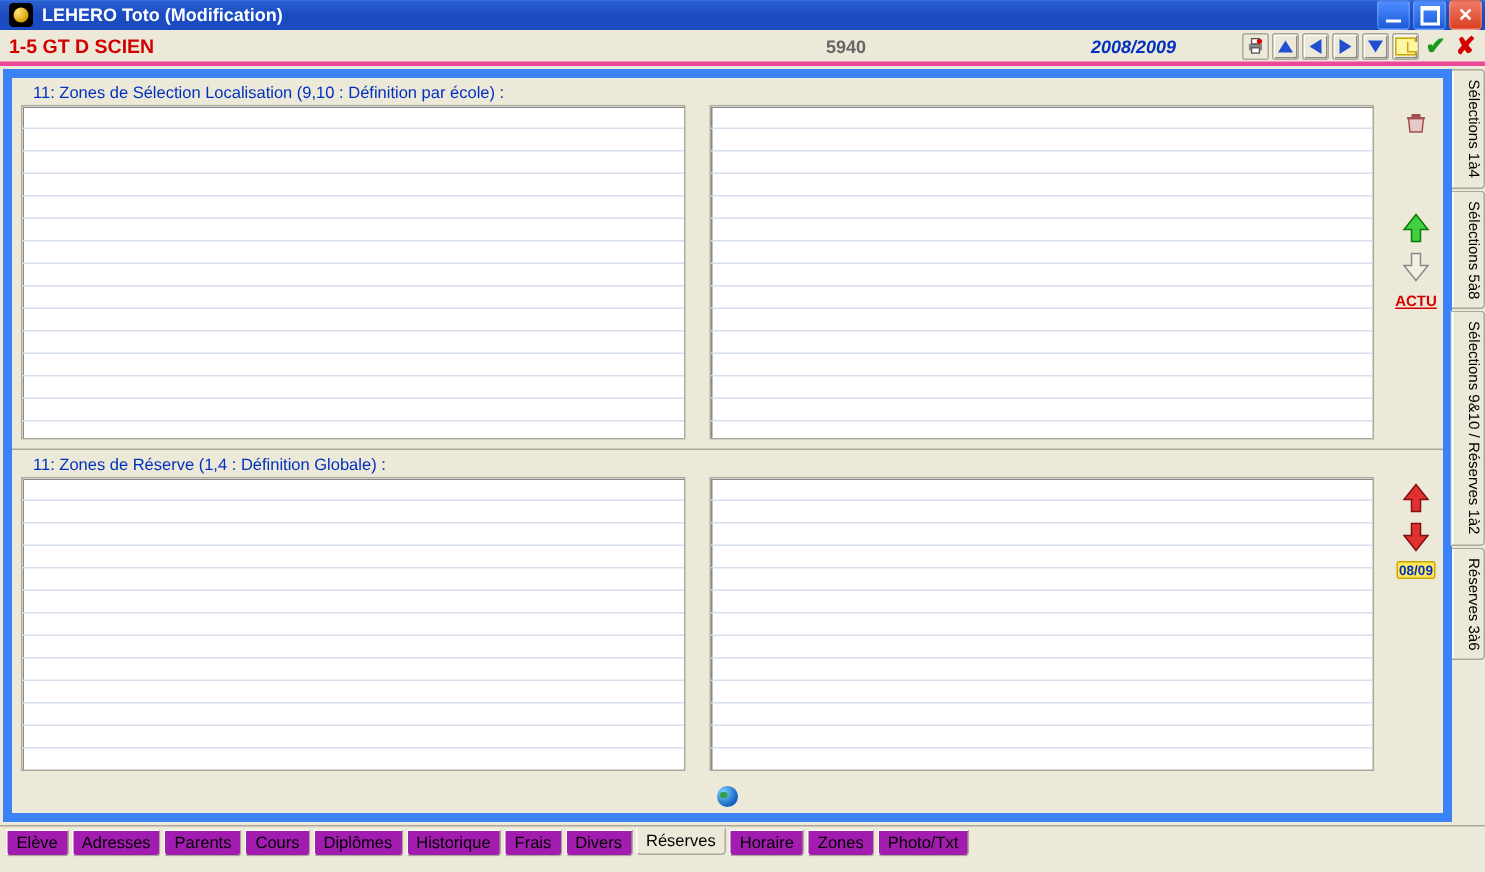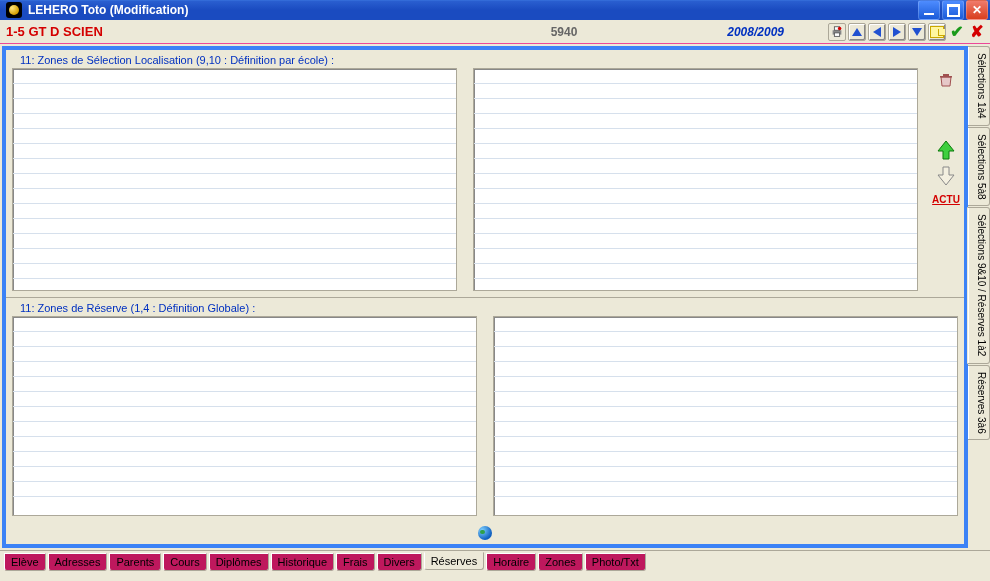--- a/index.html
+++ b/index.html
@@ -12,21 +12,21 @@
   .titlebar .title-text { flex: 1; }
   .winbtns { display: flex; gap: 2px; }
   .winbtn { width: 22px; height: 20px; border-radius: 3px; border: 1px solid #fff3; display:flex; align-items:center; justify-content:center; font-weight:bold; font-family: Arial; }
   .winbtn.min, .winbtn.max { background: linear-gradient(#4e8cff,#1a5bd8); color:#fff; }
   .winbtn.close { background: linear-gradient(#f07b6b,#d83f1f); color:#fff; }
   .winbtn.min::before{content:"";width:10px;height:2px;background:#fff;margin-top:8px;}
   .winbtn.max::before{content:"";width:9px;height:8px;border:2px solid #fff;border-top-width:3px;}
   .winbtn.close::before{content:"✕";font-size:12px;line-height:1;}
 
   
-  .header { height: 24px; background: #ece9d8; border-bottom: 1px solid #ec4899; display: flex; align-items: center; padding: 0 4px; }
+  .header { height: 24px; background: #ece9d8; border-bottom: 3px solid #ec4899; display: flex; align-items: center; padding: 0 4px; }
   .class-label { color: #d40000; font-weight: bold; font-size: 13px; width: 470px; padding-left: 2px;}
   .center-num { color: #666; font-weight: bold; font-size: 12px; width: 180px; text-align:center;}
   .year-label { color: #0030c0; font-weight: bold; font-style: italic; font-size: 12px; width:130px; text-align:right;}
   .hdr-spacer{flex:1}
   .hdr-icons { display:flex; gap:2px; align-items:center; margin-left: 6px;}
   .hdr-ico { width:18px; height:18px; border:1px solid #aca899; background:#ece9d8; display:flex; align-items:center; justify-content:center; border-radius:2px;}
   .hdr-ico.print svg{width:14px;height:14px;}
   .hdr-ico.framed{box-shadow:inset 1px 1px #fff, inset -1px -1px #888;}
   .arrow-b{width:0;height:0;border-left:5px solid transparent;border-right:5px solid transparent;}
   .arrow-up{border-bottom:8px solid #2050d0;}
@@ -34,21 +34,21 @@
   .arrow-lr{width:0;height:0;border-top:5px solid transparent;border-bottom:5px solid transparent;}
   .arrow-left{border-right:8px solid #2050d0;}
   .arrow-right{border-left:8px solid #2050d0;}
   .checkY{color:#1a9a1a;font-size:16px;font-weight:bold;}
   .crossX{color:#d40000;font-size:16px;font-weight:bold;}
   .note-ico{width:14px;height:12px;background:#fff6a0;border:1px solid #caa800;position:relative;}
   .note-ico::after{content:"";position:absolute;right:-2px;top:2px;width:6px;height:6px;border:1px solid #caa800;border-right:none;border-top:none;background:#fff6a0;}
 
   
   .body { display:flex; height: 506px; }
-  .content { flex:1; display:flex; flex-direction:column; border:4px solid #3b82f6; margin:2px 0 2px 2px; background:#ece9d8;}
+  .content { flex:1; display:flex; flex-direction:column; border:6px solid #3b82f6; margin:2px 0 2px 2px; background:#ece9d8;}
   .right-tabs { width: 22px; display:flex; flex-direction:column; padding-top:2px; gap:1px;}
   .side-col { width: 24px; display:flex; flex-direction:column; align-items:center; padding-top:4px; gap:6px; background:#ece9d8;}
 
   .group { display:flex; flex-direction:column; }
   .group-title { color:#0030c0; font-size:11px; padding:4px 10px 2px 14px; }
   .panes { flex:1; display:flex; gap:16px; padding:0 6px 6px 6px;}
   .pane { flex:1; background:#fff; border:1px solid #aca899; overflow:hidden; box-shadow:inset 1px 1px #888;}
   .rows .line{height:15px;border-bottom:1px solid #d6e0ec;}
   .group1 { height: 248px; border-bottom:1px solid #aca899;}
   .group2 { flex:1;}
@@ -61,21 +61,21 @@
   .big-arrow{width:18px;height:20px;}
   .actu {color:#d40000; font-weight:bold; font-size:10px; text-decoration:underline; margin-top:2px;}
   .yr-badge{font-size:9px;font-weight:bold;color:#0030c0;background:#ffe95a;border:1px solid #caa800;padding:0 1px;border-radius:2px;}
 
   
   .vtab { writing-mode: vertical-rl; text-orientation: mixed; background:#ece9d8; border:1px solid #aca899; border-left:none; padding:6px 2px; font-size:10px; color:#000; border-radius:0 3px 3px 0; cursor:pointer; box-shadow:inset 1px 0 #fff;}
   .vtab.active{background:#ece9d8; border-left:1px solid #ece9d8; margin-left:-1px;}
 
   
   .bottom-tabs { height:23px; background:#ece9d8; display:flex; align-items:flex-start; padding:2px 4px 0 4px; gap:2px; border-top:1px solid #aca899;}
-  .btab{ background:#be185d; border:1px solid #aca899; border-top:1px solid #fff; border-left:1px solid #fff; padding:2px 6px; font-size:11px; cursor:pointer; position:relative; top:0; border-radius:0 0 3px 3px;}
+  .btab{ background:#a21caf; border:1px solid #aca899; border-top:1px solid #fff; border-left:1px solid #fff; padding:2px 6px; font-size:11px; cursor:pointer; position:relative; top:0; border-radius:0 0 3px 3px;}
   .btab.active{ background:#ece9d8; border-top:1px solid #ece9d8; top:-1px; font-weight:normal; box-shadow:0 1px #ece9d8;}
 </style>
 </head>
 <body>
 
 <div class="titlebar">
   <div class="app-icon"></div>
   <div class="title-text">LEHERO Toto (Modification)</div>
   <div class="winbtns">
     <div class="winbtn min"></div>
@@ -210,20 +210,29 @@
               <div class="line"></div>
               <div class="line"></div>
               <div class="line"></div>
               <div class="line"></div>
               <div class="line"></div>
               <div class="line"></div>
               <div class="line"></div>
               <div class="line"></div>
             </div>
         </div>
+        <div class="side-col">
+          <svg class="big-arrow" viewBox="0 0 18 20">
+              <path d="M9 1 L17 11 L12 11 L12 19 L6 19 L6 11 L1 11 Z" fill="#e03030" stroke="#801010"></path>
+            </svg>
+          <svg class="big-arrow" viewBox="0 0 18 20">
+              <path d="M9 19 L17 9 L12 9 L12 1 L6 1 L6 9 L1 9 Z" fill="#e03030" stroke="#801010"></path>
+            </svg>
+          <div class="yr-badge">08/09</div>
+        </div>
       </div>
       <div class="globe-row">
         <div class="globe"></div>
       </div>
     </div>
 
   </div>
 
   <div class="right-tabs">
     <div class="vtab">Sélections 1à4</div>

